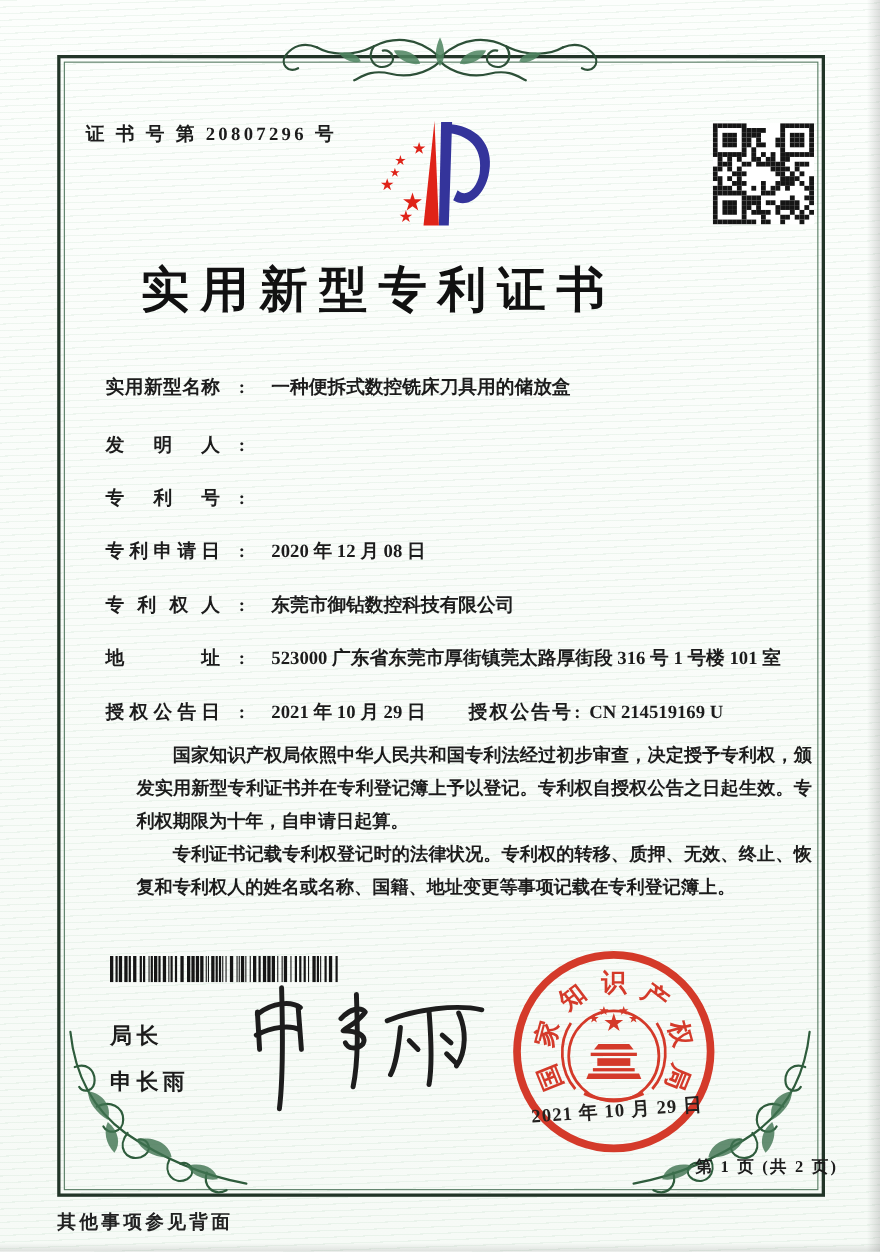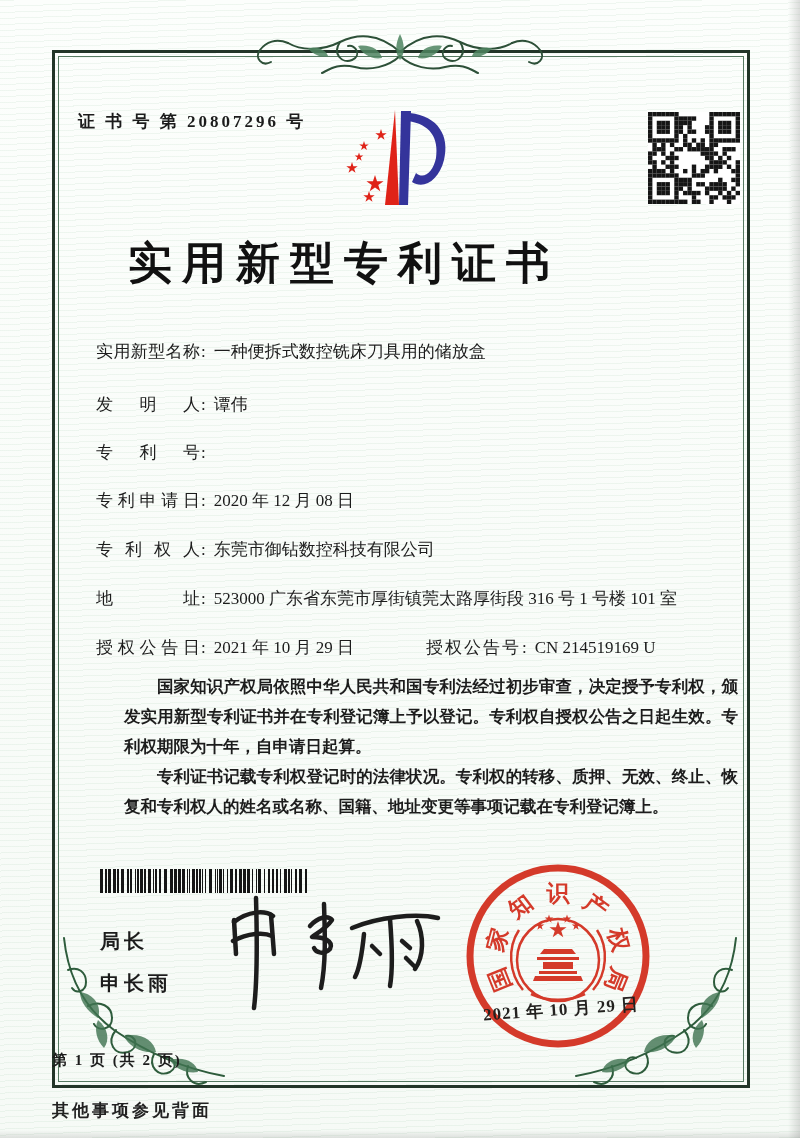--- a/index.html
+++ b/index.html
@@ -32,21 +32,21 @@
   .logo{position:absolute;left:338px;top:98px;width:134px;height:124px;}
 
   .qr{position:absolute;left:648px;top:112px;width:92px;height:92px;background:#fff;}
 
   .title{
     position:absolute;left:52px;top:234px;width:584px;text-align:center;
     font-size:44px;font-weight:700;letter-spacing:10px;color:#111;
   }
 
   .field{position:absolute;left:96px;width:614px;display:flex;align-items:flex-end;
-    font-size:17px;font-weight:400;line-height:1.45;}
+    font-size:17px;font-weight:700;line-height:1.45;gap:16px;}
   .f-label{display:inline-block;width:104px;text-align:justify;text-align-last:justify;flex:0 0 104px;}
   .f-label.auto{width:auto;flex:0 0 auto;text-align-last:auto;letter-spacing:2px;}
   .f-colon{margin:0 8px 0 1px;}
   .f-value{flex:1;}
   .f-value.addr{max-width:482px;}
   .grant-no-group{position:absolute;left:330px;top:0;display:flex;}
 
   .body-text{position:absolute;left:96px;top:672px;width:614px;font-size:16.5px;font-weight:700;margin-left:28px;}
   .body-text p{margin:0;text-indent:2em;line-height:30px;text-align:justify;}
 
@@ -58,21 +58,21 @@
   .sig-label.t2{top:970px;}
   .signature{position:absolute;left:212px;top:884px;width:240px;height:132px;}
 
   .seal{position:absolute;left:460px;top:860px;width:196px;height:196px;}
   .seal-date{
     position:absolute;left:468px;top:998px;width:186px;text-align:center;
     font-size:17px;font-weight:700;color:#23211f;letter-spacing:1px;
     transform:rotate(-4deg);
   }
 
-  .page-info{position:absolute;left:52px;top:1051px;width:710px;text-align:left;font-size:15px;font-weight:700;letter-spacing:2px;}
+  .page-info{position:absolute;left:52px;top:1051px;width:710px;text-align:right;font-size:15px;font-weight:700;letter-spacing:2px;}
   .back-note{position:absolute;left:52px;top:1099px;width:698px;font-size:17px;font-weight:700;letter-spacing:3px;color:#222;}
 
   .flourish-top{position:absolute;left:238px;top:22px;width:324px;height:56px;}
   .corner{position:absolute;width:176px;height:152px;}
   .corner.bl{left:54px;top:936px;}
   .corner.br{left:570px;top:936px;transform:scaleX(-1);}
 </style>
 </head>
 <body>
 
@@ -404,21 +404,20 @@
 <div class="title">实用新型专利证书</div>
 
 <div class="field" style="top:340px">
   <span class="f-label">实用新型名称</span>
     <span class="f-colon">:</span>
   <span class="f-value">一种便拆式数控铣床刀具用的储放盒</span>
 </div>
 <div class="field" style="top:393px">
   <span class="f-label">发明人</span>
     <span class="f-colon">:</span>
-  <span class="f-value">谭伟</span>
 </div>
 <div class="field" style="top:441px">
   <span class="f-label">专利号</span>
     <span class="f-colon">:</span>
 </div>
 <div class="field" style="top:489px">
   <span class="f-label">专利申请日</span>
     <span class="f-colon">:</span>
   <span class="f-value">2020 年 12 月 08 日</span>
 </div>

